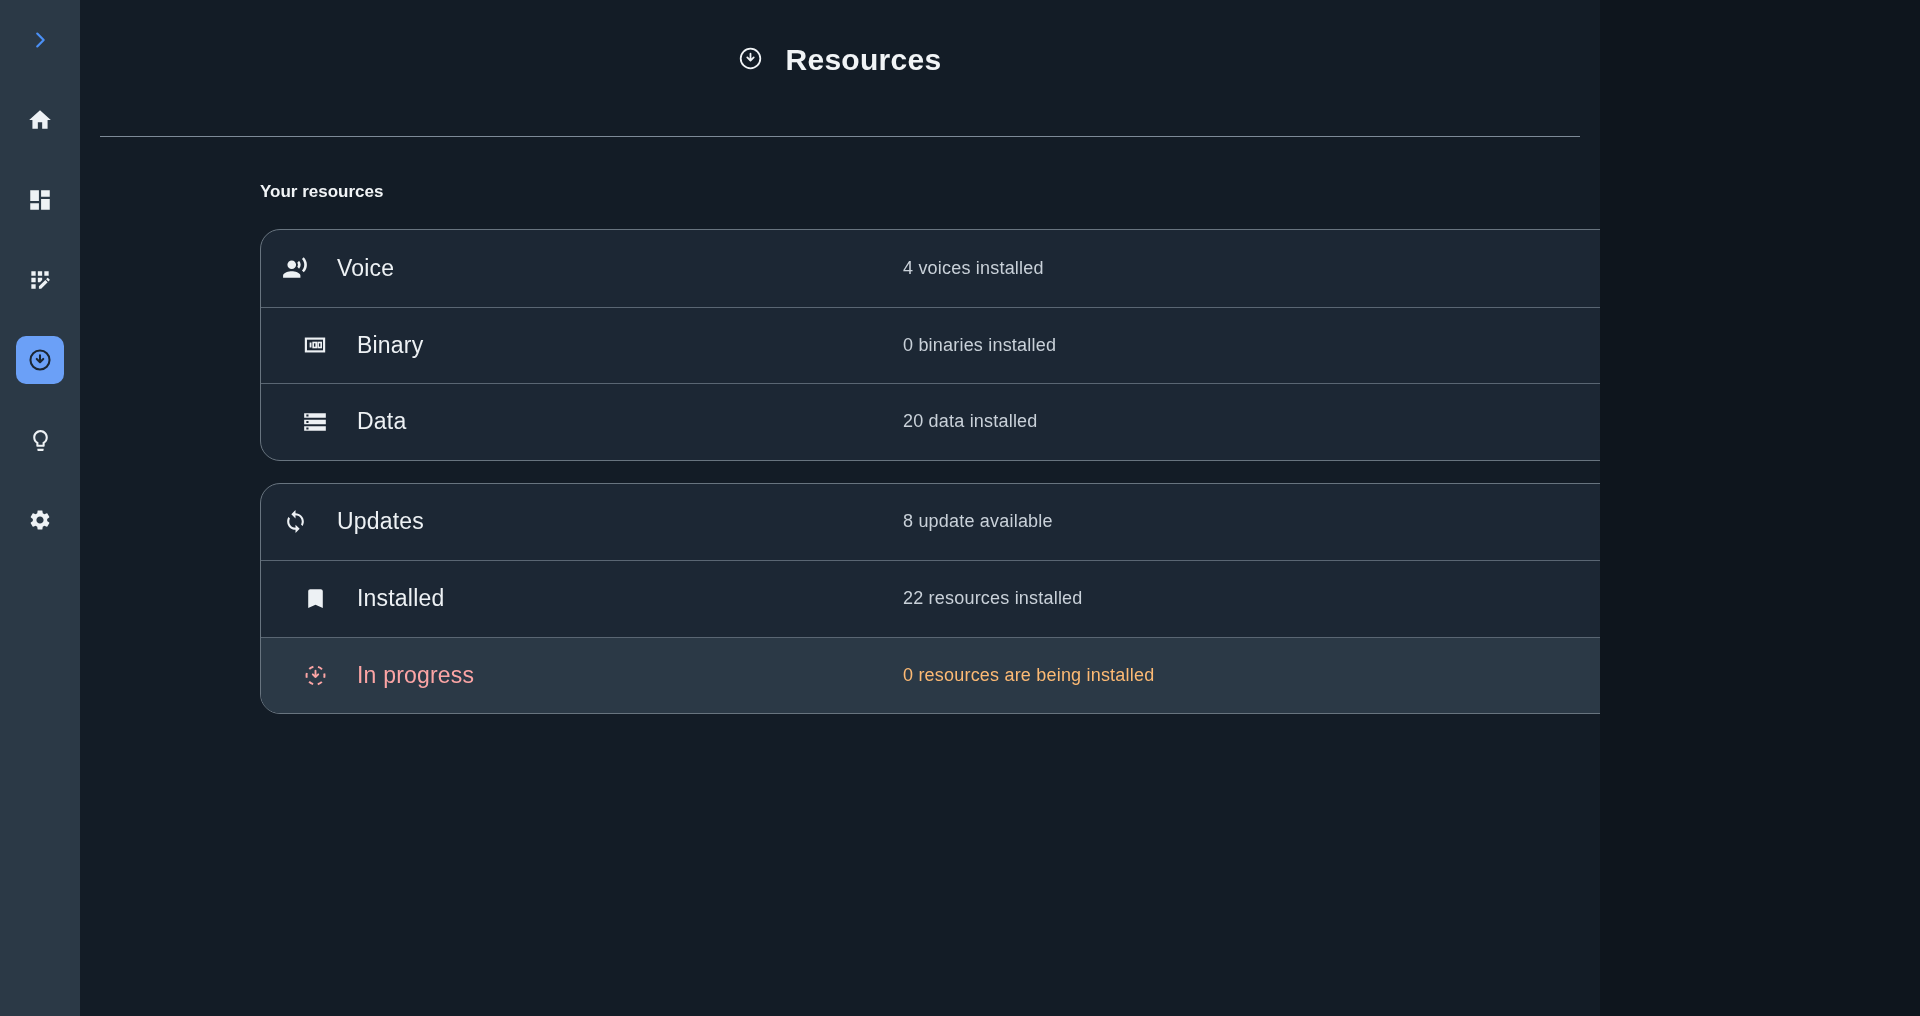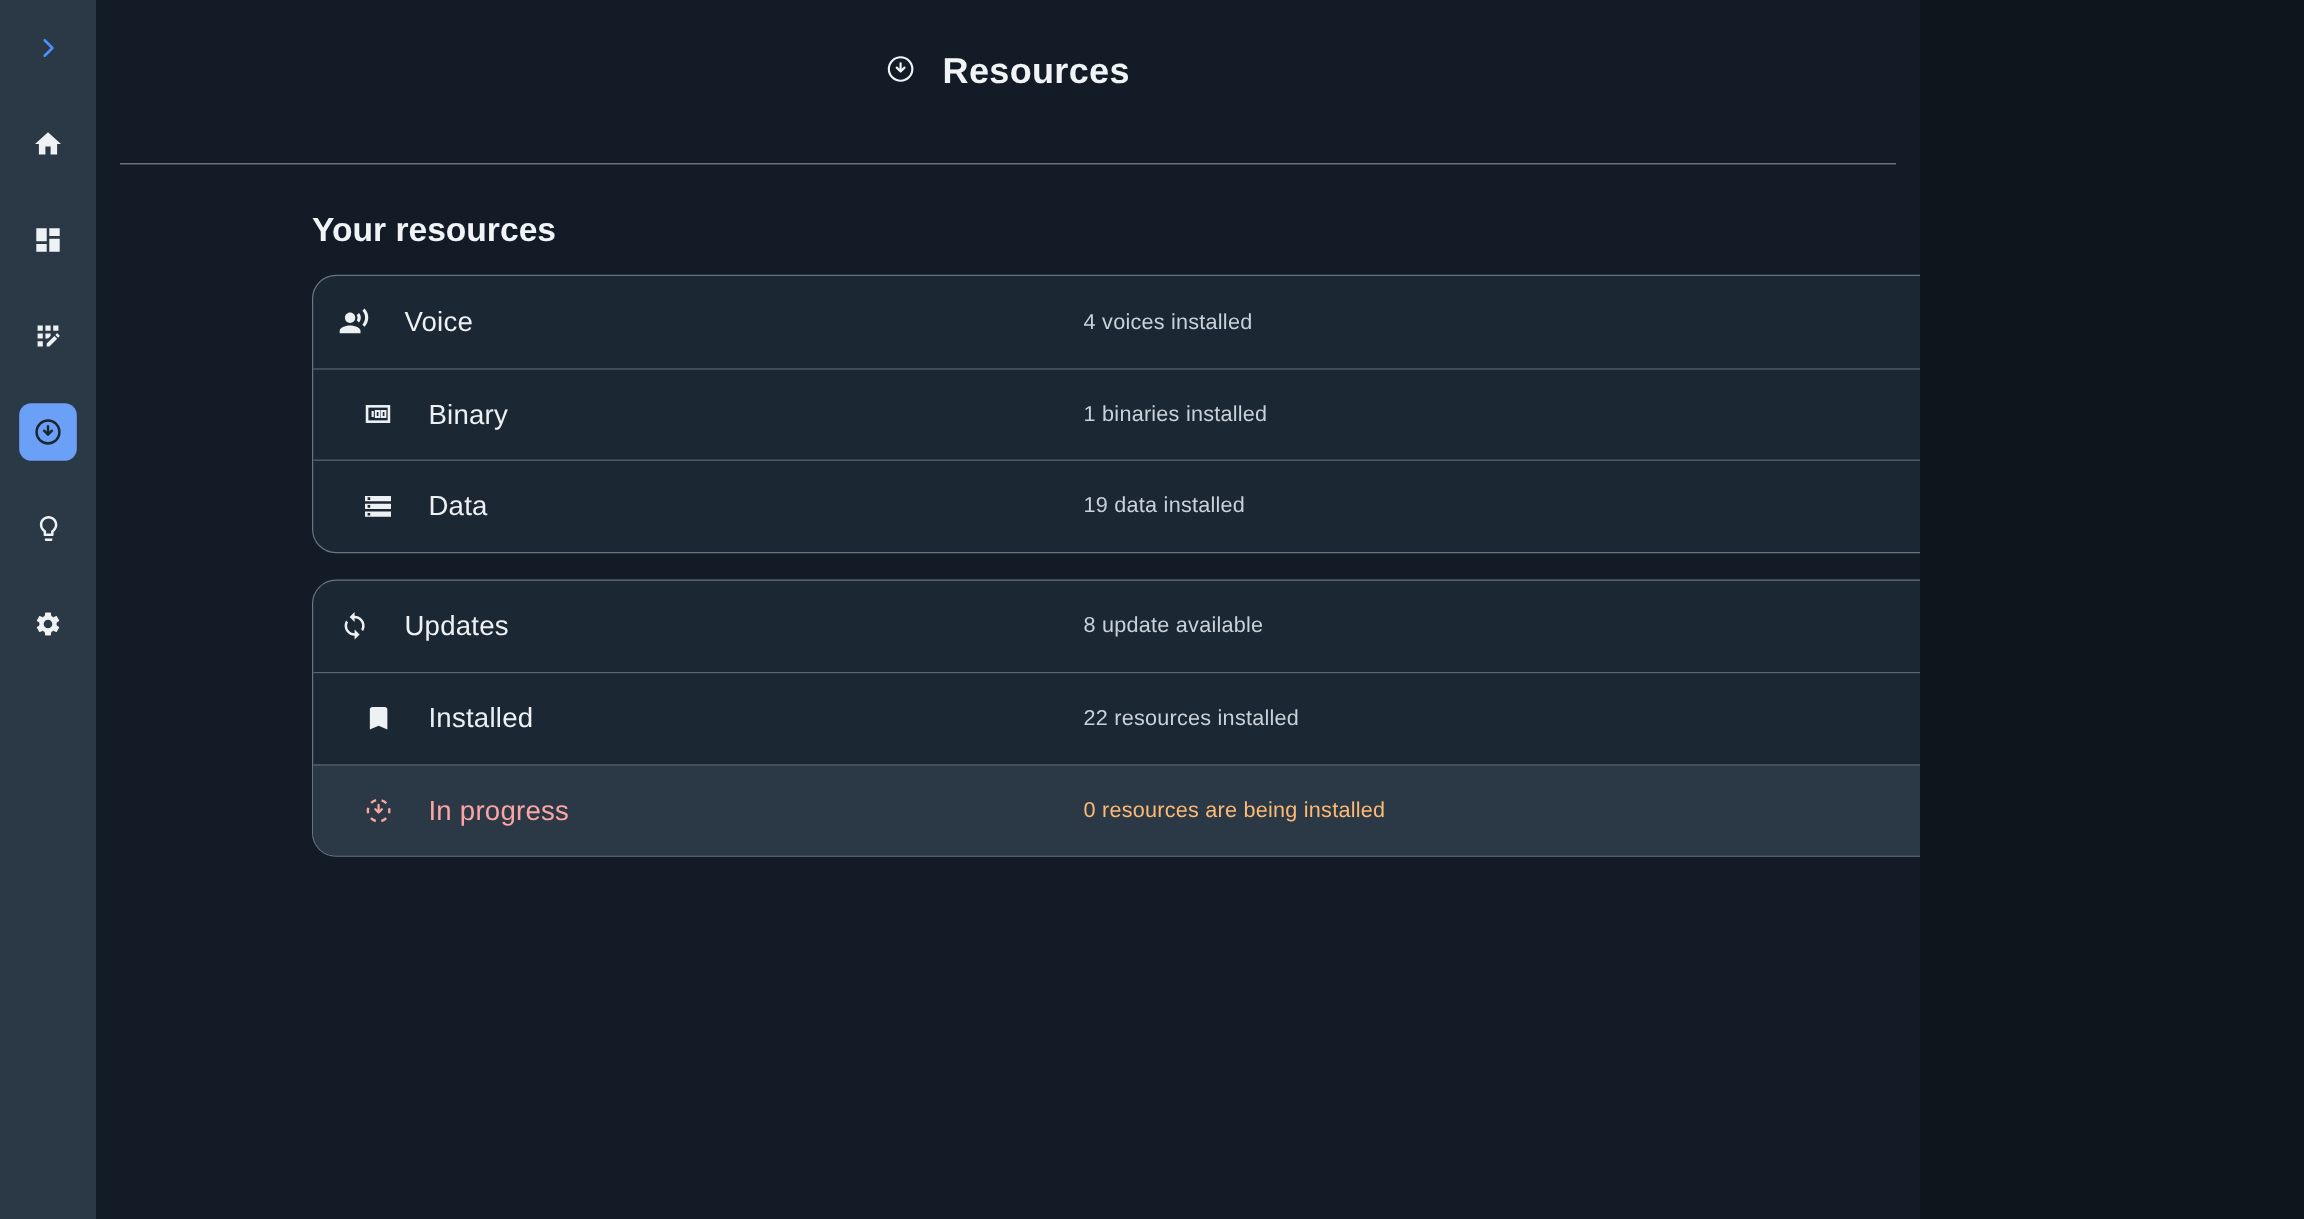--- a/index.html
+++ b/index.html
@@ -18,21 +18,21 @@
 
   
   .main{position:absolute;left:80px;top:0;right:0;bottom:0;}
   .page-header{margin:0 20px;height:137px;border-bottom:1px solid #7d8a97;
                display:flex;justify-content:center;align-items:flex-start;
                padding-top:24px;box-sizing:border-box;}
   .page-header-inner{display:flex;align-items:center;gap:22px;color:#f1f4f6;}
   .page-title{font-size:30px;font-weight:700;letter-spacing:.3px;line-height:32px;}
 
   .content{margin-left:180px;width:1480px;}
-  .section-heading{margin-top:41px;font-size:28px;font-weight:700;color:#f1f4f6;line-height:28px;}
+  .section-heading{margin-top:41px;font-size:17px;font-weight:700;color:#f1f4f6;line-height:28px;}
 
   .group{margin-top:22px;background:#1c2734;border:1px solid #68747f;border-radius:20px;overflow:hidden;}
   .group.first{margin-top:23px;}
   .row{position:relative;height:76.5px;display:flex;align-items:center;
        padding-left:21px;box-sizing:border-box;cursor:pointer;}
   .row + .row{border-top:1px solid #5a6673;padding-left:41px;}
   .row-icon{width:26px;height:26px;color:#edf1f4;flex:0 0 auto;display:flex;align-items:center;justify-content:center;}
   .row-icon svg{display:block;}
   .row-label{margin-left:29px;font-size:23px;font-weight:500;color:#edf1f4;letter-spacing:.2px;}
   .row-status{position:absolute;left:642px;font-size:18px;color:#c9d1d9;letter-spacing:.2px;}
@@ -144,36 +144,36 @@
         <div class="row">
           <span class="row-icon">
             <svg width="26" height="26" viewBox="0 0 24 24">
                 <rect x="3.6" y="6.1" width="16.8" height="11.8" fill="none" stroke="currentColor" stroke-width="2"></rect>
                 <path d="M7.9 9.7v4.6" stroke="currentColor" stroke-width="1.7" fill="none"></path>
                 <rect x="10.3" y="9.7" width="2.8" height="4.6" fill="none" stroke="currentColor" stroke-width="1.5"></rect>
                 <rect x="14.9" y="9.7" width="2.8" height="4.6" fill="none" stroke="currentColor" stroke-width="1.5"></rect>
               </svg>
           </span>
           <span class="row-label">Binary</span>
-          <span class="row-status">1 binaries installed</span>
+          <span class="row-status">0 binaries installed</span>
           <span class="row-arrow">
             <svg width="26" height="26" viewBox="0 0 24 24">
                 <path d="M4.5 12h14M12.2 5.8L18.5 12l-6.3 6.2" fill="none" stroke="currentColor" stroke-width="2" stroke-linecap="round" stroke-linejoin="round"></path>
               </svg>
           </span>
         </div>
 
         <div class="row">
           <span class="row-icon">
             <svg width="26" height="26" viewBox="0 0 24 24">
                 <path d="M2 20h20v-4H2v4zm2-3h2v2H4v-2zM2 4v4h20V4H2zm4 3H4V5h2v2zm-4 7h20v-4H2v4zm2-3h2v2H4v-2z" fill="currentColor"></path>
               </svg>
           </span>
           <span class="row-label">Data</span>
-          <span class="row-status">19 data installed</span>
+          <span class="row-status">20 data installed</span>
           <span class="row-arrow">
             <svg width="26" height="26" viewBox="0 0 24 24">
                 <path d="M4.5 12h14M12.2 5.8L18.5 12l-6.3 6.2" fill="none" stroke="currentColor" stroke-width="2" stroke-linecap="round" stroke-linejoin="round"></path>
               </svg>
           </span>
         </div>
       </div>
 
       <div class="group">
 

